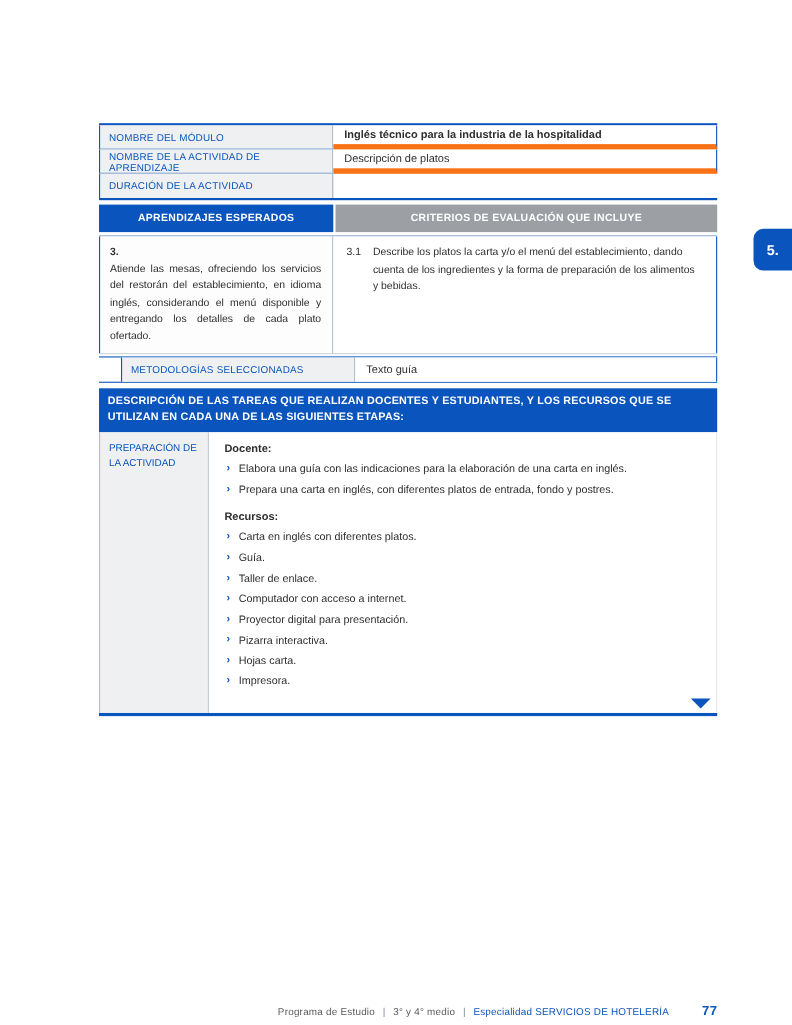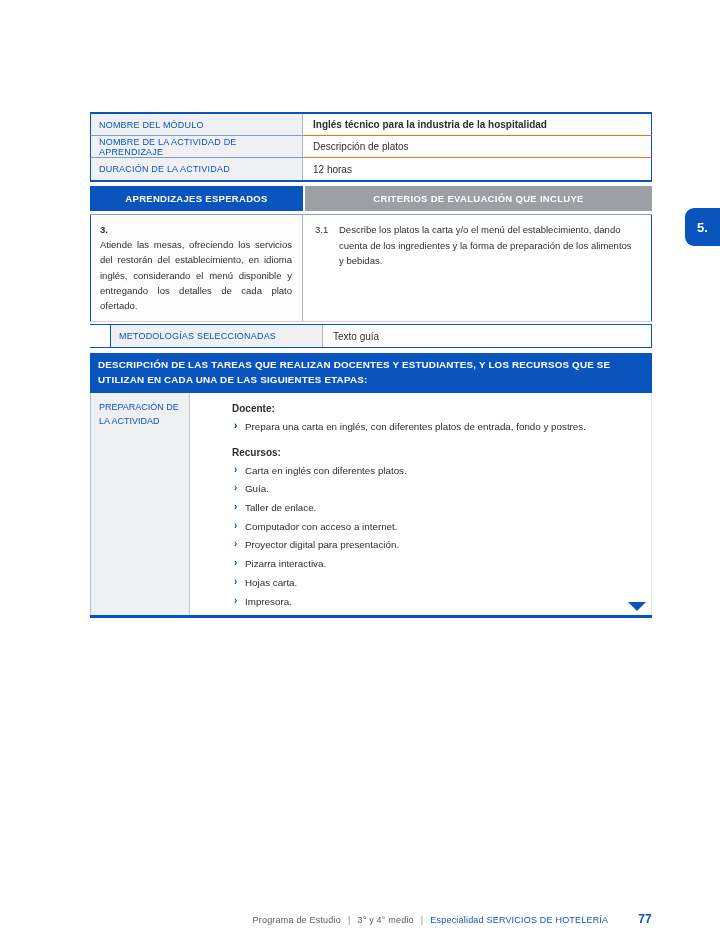--- a/index.html
+++ b/index.html
@@ -35,21 +35,21 @@
     font-size: 9px; letter-spacing: 0.2px;
     display: flex; align-items: center; padding-left: 8px;
     border-left: 1px solid #0a55bd;
     border-right: 1px solid #a8b4c4;
     border-bottom: 1px solid #7d9fd0;
   }
   .kv-value {
     flex: 1; background: #ffffff; font-size: 10px;
     display: flex; align-items: center; padding-left: 10px;
     border-right: 1px solid #0a55bd;
-    border-bottom: 1px solid #f97316;
+    border-bottom: 5px solid #f97316;
   }
   .kv-row:last-child .kv-label, .kv-row:last-child .kv-value { border-bottom: none; }
   .kv-value.bold { font-weight: bold; }
 
   
   .learning-header { display: flex; height: 25px; margin-top: 4px; }
   .lh-left {
     width: 213px; background: #0a55bd; color: #fff;
     font-size: 9.5px; font-weight: bold; letter-spacing: 0.3px;
     display: flex; align-items: center; justify-content: center;
@@ -85,22 +85,22 @@
     line-height: 1.5; padding: 5px 10px 6px 8px; min-height: 40px;
   }
 
   
   .prep { display: flex; min-height: 214px; border-bottom: 3px solid #0a55bd; }
   .prep-label {
     width: 100px; background: #eef0f2; color: #0a55bd;
     font-size: 9px; line-height: 1.5; padding: 8px 6px 0 8px;
     border-left: 1px solid #9fc0e8; border-right: 1px solid #c3cbd4;
   }
-  .prep-content { flex: 1; background: #fff; padding: 8px 14px 2px 14px; position: relative;
-    border-right: 1px solid #e6e9ec; margin-left: 28px; }
+  .prep-content { flex: 1; background: #fff; padding: 8px 14px 16px 14px; position: relative;
+    border-right: 1px solid #e6e9ec; }
   .prep-section-title { font-size: 10px; font-weight: bold; margin: 2px 0 6px 0; }
   .prep-section-title.second { margin-top: 12px; }
   ul.bullets { list-style: none; }
   ul.bullets li {
     font-size: 9.8px; line-height: 1.45; margin-bottom: 4.5px;
     padding-left: 13px; position: relative;
   }
   ul.bullets li .marker {
     position: absolute; left: 2px; top: -1px;
     color: #0a55bd; font-weight: bold; font-size: 10px;
@@ -143,21 +143,20 @@
       <div class="kv-row">
         <div class="kv-label">NOMBRE DEL MÓDULO</div>
         <div class="kv-value bold">Inglés técnico para la industria de la hospitalidad</div>
       </div>
       <div class="kv-row">
         <div class="kv-label">NOMBRE DE LA ACTIVIDAD DE APRENDIZAJE</div>
         <div class="kv-value">Descripción de platos</div>
       </div>
       <div class="kv-row">
         <div class="kv-label">DURACIÓN DE LA ACTIVIDAD</div>
-        <div class="kv-value">12 horas</div>
       </div>
     </div>
 
     <div class="learning-header">
       <div class="lh-left">APRENDIZAJES ESPERADOS</div>
       <div class="lh-right">CRITERIOS DE EVALUACIÓN QUE INCLUYE</div>
     </div>
 
     <div class="learning-body">
       <div class="lb-left">
@@ -180,21 +179,21 @@
     </div>
 
     <div class="banner">DESCRIPCIÓN DE LAS TAREAS QUE REALIZAN DOCENTES Y ESTUDIANTES, Y LOS RECURSOS QUE SE UTILIZAN EN CADA UNA DE LAS SIGUIENTES ETAPAS:</div>
 
     <div class="prep">
       <div class="prep-label">PREPARACIÓN DE LA ACTIVIDAD</div>
       <div class="prep-content">
 
         <div class="prep-section-title">Docente:</div>
         <ul class="bullets">
-          <li><span class="marker">›</span></li>
+          <li><span class="marker">›</span><span>Elabora una guía con las indicaciones para la elaboración de una carta en inglés.</span></li>
           <li><span class="marker">›</span><span>Prepara una carta en inglés, con diferentes platos de entrada, fondo y postres.</span></li>
         </ul>
 
         <div class="prep-section-title second">Recursos:</div>
         <ul class="bullets">
           <li><span class="marker">›</span><span>Carta en inglés con diferentes platos.</span></li>
           <li><span class="marker">›</span><span>Guía.</span></li>
           <li><span class="marker">›</span><span>Taller de enlace.</span></li>
           <li><span class="marker">›</span><span>Computador con acceso a internet.</span></li>
           <li><span class="marker">›</span><span>Proyector digital para presentación.</span></li>

